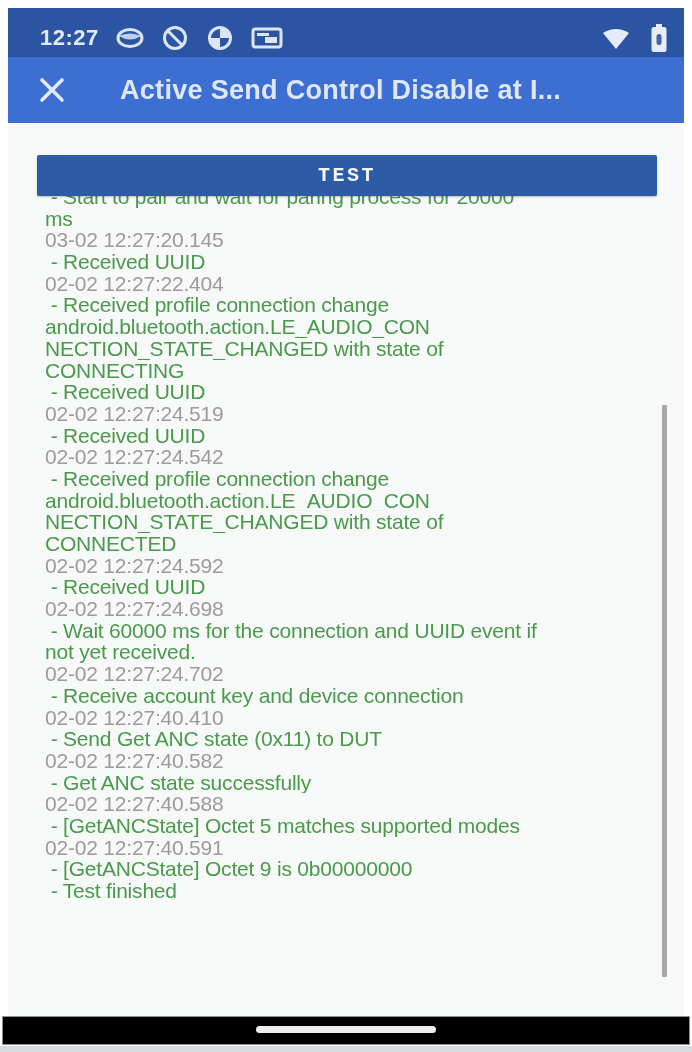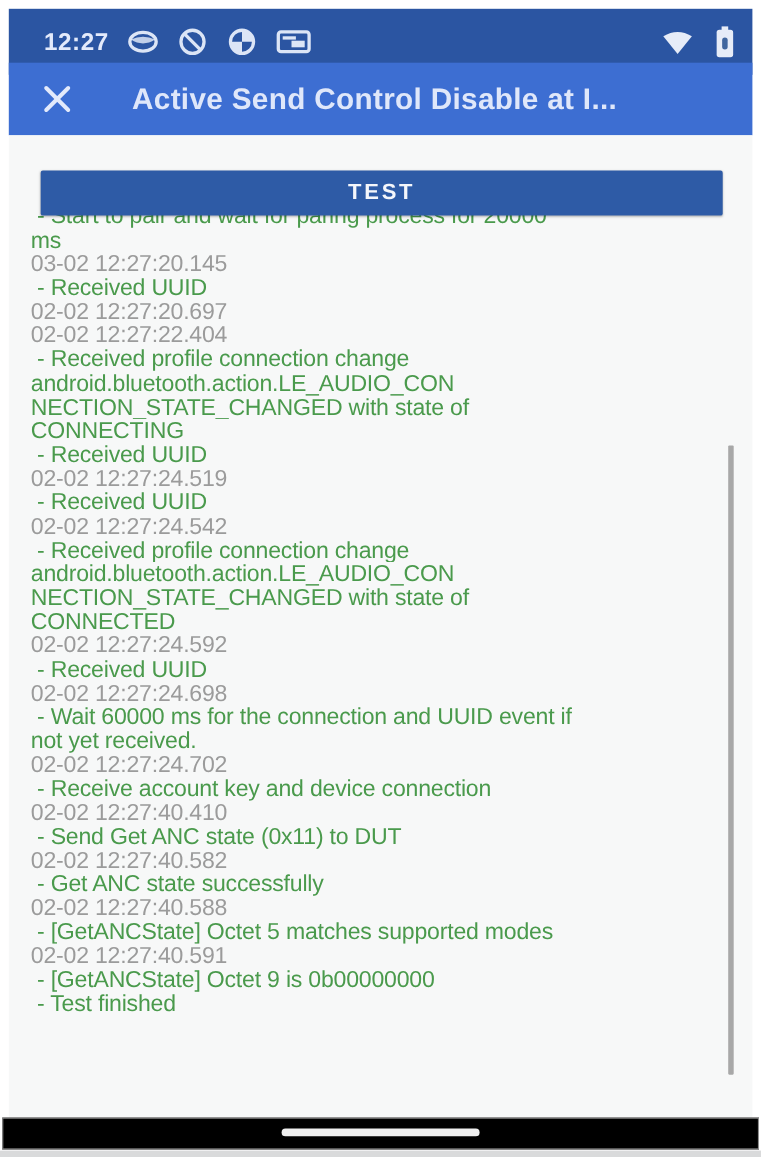--- a/index.html
+++ b/index.html
@@ -32,27 +32,27 @@
     white-space:nowrap;overflow:hidden;
   }
   
   .content{
     position:absolute;left:8px;top:123px;width:676px;height:893px;
     background:#f7f8f8;overflow:hidden;
   }
   .test-btn{
     position:absolute;left:29px;top:32px;width:620px;height:41px;
     background:#2e5ba6;border:none;border-radius:2px;z-index:2;cursor:pointer;
-    color:#f4f6fb;font-family:Liberation Sans, sans-serif;
+    color:#f4f6fb;font-family:Liberation Mono, monospace;
     font-size:20px;font-weight:700;letter-spacing:2.5px;
     display:flex;align-items:center;justify-content:center;
     box-shadow:0 1px 2px rgba(0,0,0,.25);
   }
   .log{
-    position:absolute;left:20px;top:63px;right:6px;z-index:1;
+    position:absolute;left:37px;top:63px;right:6px;z-index:1;
     font-size:21px;line-height:21.7px;letter-spacing:-0.2px;
   }
   .log-line{white-space:pre;height:21.7px;overflow:hidden;}
   .log-line.msg{color:#4a9a4c;font-weight:500;}
   .log-line.ts{color:#9b9b9b;}
   .scrollbar{
     position:absolute;left:654px;top:282px;width:5px;height:572px;
     background:#a8a8a8;z-index:3;border-radius:1px;
   }
   
@@ -115,21 +115,20 @@
   <div class="appbar-title">Active Send Control Disable at I...</div>
 </div>
 
 <div class="content">
   <button class="test-btn">TEST</button>
   <div class="log">
       <div class="log-line msg"> - Start to pair and wait for paring process for 20000</div>
       <div class="log-line msg">ms</div>
       <div class="log-line ts">03-02 12:27:20.145</div>
       <div class="log-line msg"> - Received UUID</div>
-      <div class="log-line ts">02-02 12:27:20.697</div>
       <div class="log-line ts">02-02 12:27:22.404</div>
       <div class="log-line msg"> - Received profile connection change</div>
       <div class="log-line msg">android.bluetooth.action.LE_AUDIO_CON</div>
       <div class="log-line msg">NECTION_STATE_CHANGED with state of</div>
       <div class="log-line msg">CONNECTING</div>
       <div class="log-line msg"> - Received UUID</div>
       <div class="log-line ts">02-02 12:27:24.519</div>
       <div class="log-line msg"> - Received UUID</div>
       <div class="log-line ts">02-02 12:27:24.542</div>
       <div class="log-line msg"> - Received profile connection change</div>

